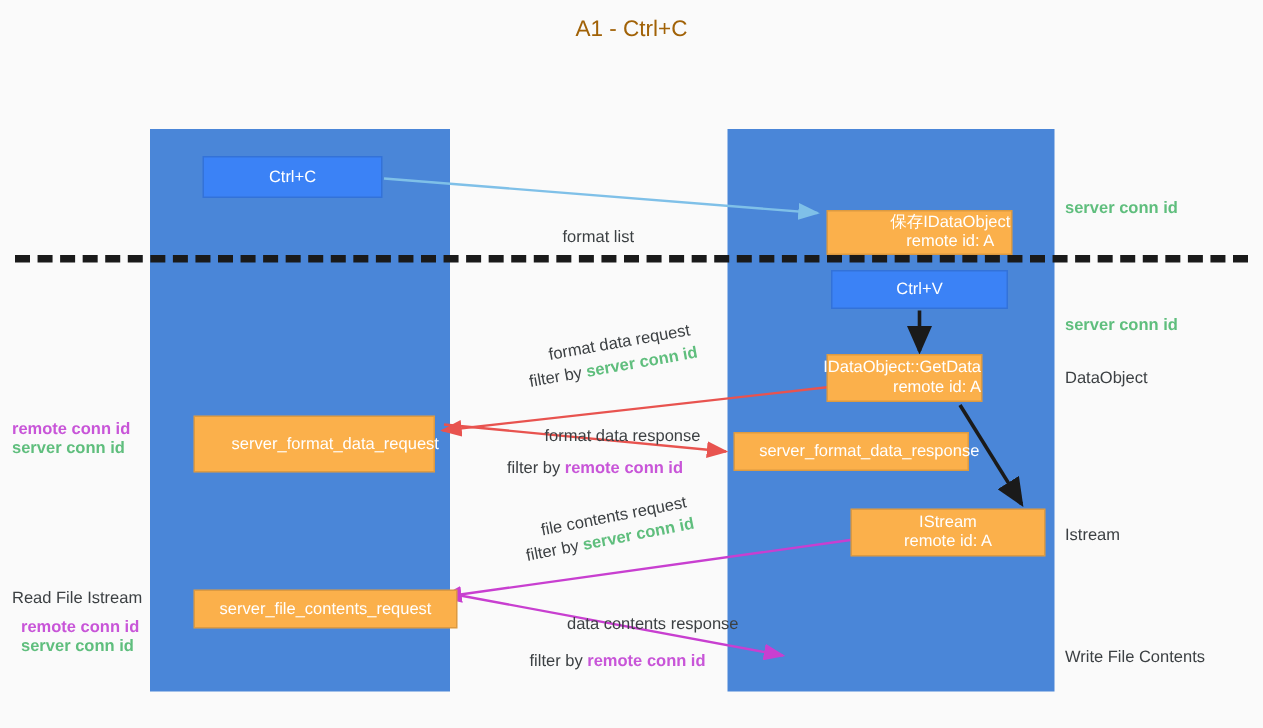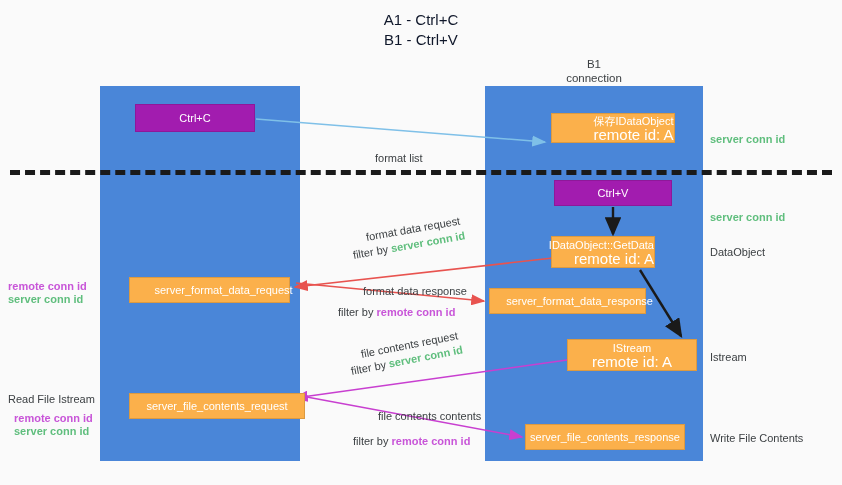--- a/index.html
+++ b/index.html
@@ -17,21 +17,21 @@
   }
 
   
   .title {
     position: absolute;
     left: 0;
     top: 10px;
     width: 842px;
     text-align: center;
     font-size: 15px;
-    color: #0f172a;
+    color: #a16207;
     line-height: 20px;
   }
   .title div { display: block; }
 
   
   .lane-head {
     position: absolute;
     text-align: center;
     font-size: 11.5px;
     color: #3c4043;
@@ -66,23 +66,23 @@
     display: flex;
     flex-direction: column;
     align-items: center;
     justify-content: center;
     color: #ffffff;
     font-size: 11px;
     line-height: 13px;
     text-align: center;
     border: 1px solid rgba(0,0,0,0.12);
   }
-  .node.green { background: #a21caf; }
+  .node.green { background: #3b82f6; }
   .node.orange { background: #fbb04b; }
-  .node .l2 { font-size: 15px; }
+  .node .l2 { font-size: 11px; }
 
   
   .anno {
     position: absolute;
     font-size: 11px;
     color: #3c4043;
     line-height: 14px;
     white-space: nowrap;
   }
   .anno.green-t { color: #5fbe7d; font-weight: bold; }
@@ -100,27 +100,22 @@
     pointer-events: none;
   }
 </style>
 </head>
 <body>
 
 <div id="stage">
 
   <div class="title">
     <div>A1 - Ctrl+C</div>
-    <div>B1 - Ctrl+V</div>
-  </div>
-
-  <div class="lane-head" style="left:504px; top:58px;">
-    <div>B1</div>
-    <div>connection</div>
-  </div>
+  </div>
+
 
   <div class="lane" id="lane-a1"></div>
   <div class="lane" id="lane-b1"></div>
 
   <svg class="arrows">
     <defs>
       <marker id="ah-blue" markerWidth="9" markerHeight="7" refX="8" refY="3.5" orient="auto">
         <polygon points="0 0, 9 3.5, 0 7" fill="#7fc0e8"></polygon>
       </marker>
       <marker id="ah-red" markerWidth="9" markerHeight="7" refX="8" refY="3.5" orient="auto">
@@ -148,73 +143,70 @@
 
     <line x1="296" y1="395" x2="522" y2="437" stroke="#c83fd0" stroke-width="1.6" marker-end="url(#ah-mag)"></line>
   </svg>
 
   <div class="separator"></div>
 
   <div class="node green" style="left:135px; top:104px; width:120px; height:28px;">
     <div>Ctrl+C</div>
   </div>
 
-  <div class="node orange" style="left:551px; top:113px; width:124px; height:30px;padding-left:41px;">
+  <div class="node orange" style="left:551px; top:140px; width:124px; height:30px;padding-left:41px;">
     <div>保存IDataObject</div>
     <div class="l2">remote id: A</div>
   </div>
 
   <div class="node green" style="left:554px; top:180px; width:118px; height:26px;">
     <div>Ctrl+V</div>
   </div>
 
   <div class="node orange" style="left:551px; top:236px; width:104px; height:32px;align-items:flex-end;">
     <div>IDataObject::GetData</div>
     <div class="l2">remote id: A</div>
   </div>
 
   <div class="node orange" style="left:567px; top:339px; width:130px; height:32px;">
     <div>IStream</div>
     <div class="l2">remote id: A</div>
   </div>
 
-  <div class="node orange" style="left:129px; top:277px; width:161px; height:26px;padding-left:28px;">
+  <div class="node orange" style="left:129px; top:277px; width:161px; height:38px;padding-left:28px;">
     <div>server_format_data_request</div>
   </div>
 
   <div class="node orange" style="left:489px; top:288px; width:157px; height:26px;padding-left:24px;">
     <div>server_format_data_response</div>
   </div>
 
   <div class="node orange" style="left:129px; top:393px; width:176px; height:26px;">
     <div>server_file_contents_request</div>
   </div>
 
-  <div class="node orange" style="left:525px; top:424px; width:160px; height:26px;">
-    <div>server_file_contents_response</div>
-  </div>
 
   <div class="anno" style="left:375px; top:111px;margin-top:40px;">format list</div>
 
   <div class="anno rot-a" style="left:366px; top:230px;">format data request</div>
   <div class="anno rot-a" style="left:353px; top:248px;">
     <span>filter by </span><span class="g">server conn id</span>
   </div>
 
   <div class="anno" style="left:363px; top:284px;">format data response</div>
   <div class="anno" style="left:338px; top:305px;">
     <span>filter by </span><span class="m">remote conn id</span>
   </div>
 
   <div class="anno rot-b" style="left:361px; top:347px;">file contents request</div>
   <div class="anno rot-b" style="left:351px; top:364px;">
     <span>filter by </span><span class="g">server conn id</span>
   </div>
 
-  <div class="anno" style="left:378px; top:409px;">file contents contents</div>
+  <div class="anno" style="left:378px; top:409px;">data contents response</div>
   <div class="anno" style="left:353px; top:434px;">
     <span>filter by </span><span class="m">remote conn id</span>
   </div>
 
   <div class="anno green-t" style="left:710px; top:132px;">server conn id</div>
   <div class="anno green-t" style="left:710px; top:210px;">server conn id</div>
   <div class="anno" style="left:710px; top:245px;">DataObject</div>
   <div class="anno" style="left:710px; top:350px;">Istream</div>
   <div class="anno" style="left:710px; top:431px;">Write File Contents</div>
 

